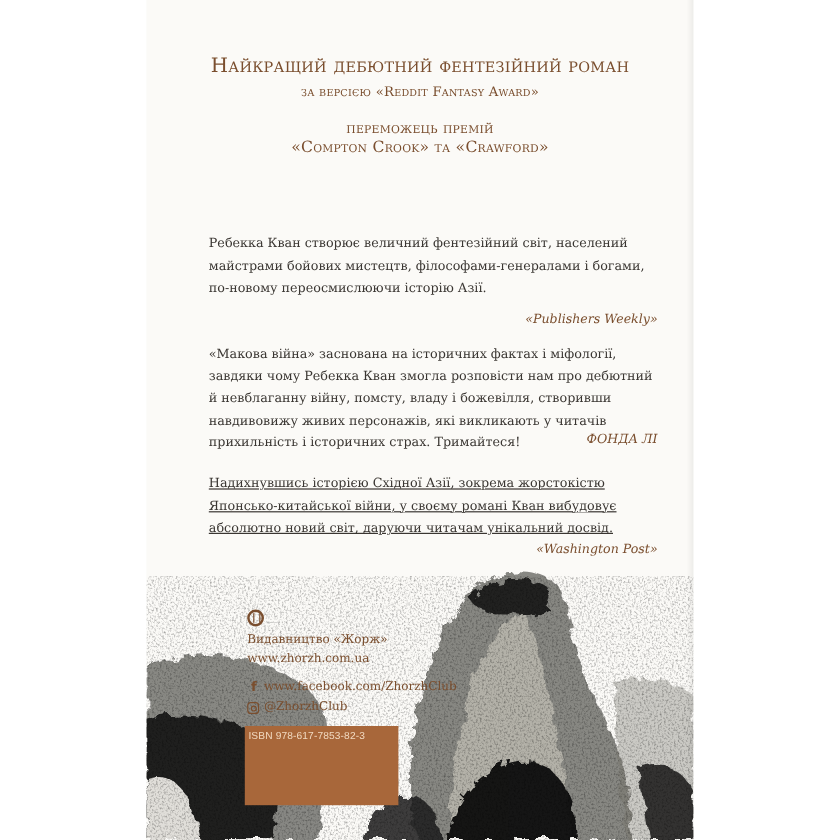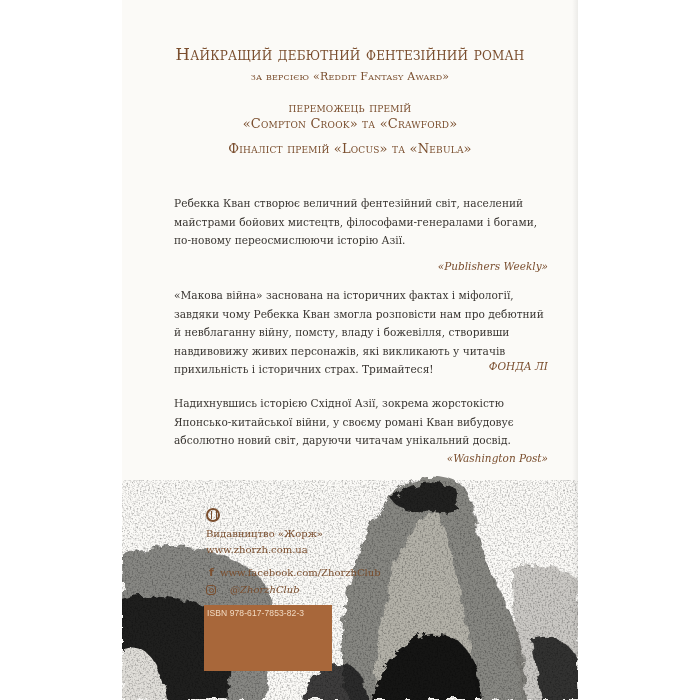--- a/index.html
+++ b/index.html
@@ -53,21 +53,21 @@
       left: 52px;
       width: 375px;
       font-family: "DejaVu Serif", serif;
       font-size: 10.6px;
       line-height: 18.5px;
       color: #3a3632;
     }
     .quote p { margin: 0; }
     .q1 { top: 194px; }
     .q2 { top: 286px; }
-    .q3 { top: 394px; }
+    .q3 { top: 394px; text-decoration: underline; }
     .src {
       position: absolute;
       right: 30px;
       font-family: "DejaVu Serif", serif;
       font-style: italic;
       font-size: 10.5px;
       color: #7a4e2e;
     }
     .s1 { top: 260px; }
     .s2 { top: 360px; }
@@ -100,21 +100,21 @@
       content: "";
       position: absolute;
       left: 3px; top: 1px;
       width: 4px; height: 8px;
       border-left: 1.5px solid #7a4e2e;
       border-right: 1.5px solid #7a4e2e;
     }
     .p1 { top: 527px; }
     .p2 { top: 543px; }
     .p3 { top: 566px; left: 98px; }
-    .p4 { top: 583px; left: 108px; font-style: italic; }
+    .p4 { top: 583px; left: 98px; }
     .ico {
       position: absolute;
       left: 84px;
       width: 11px; height: 11px;
       color: #7a4e2e;
       font-family: "DejaVu Sans", sans-serif;
       font-weight: bold;
       font-size: 11px;
       line-height: 11px;
       text-align: center;
@@ -180,21 +180,20 @@
 </head>
 <body>
 
 <div class="page">
   <div class="book">
 
     <div class="headline h1">Найкращий дебютний фентезійний роман</div>
     <div class="headline h2">за версією «Reddit Fantasy Award»</div>
     <div class="headline h3">переможець премій</div>
     <div class="headline h4">«Compton Crook» та «Crawford»</div>
-    <div class="headline h5">Фіналіст премій «Locus» та «Nebula»</div>
 
     <div class="quote q1">
       <p>Ребекка Кван створює величний фентезійний світ, населений</p>
       <p>майстрами бойових мистецтв, філософами-генералами і богами,</p>
       <p>по-новому переосмислюючи історію Азії.</p>
     </div>
     <div class="src s1">«Publishers Weekly»</div>
 
     <div class="quote q2">
       <p>«Макова війна» заснована на історичних фактах і міфології,</p>

